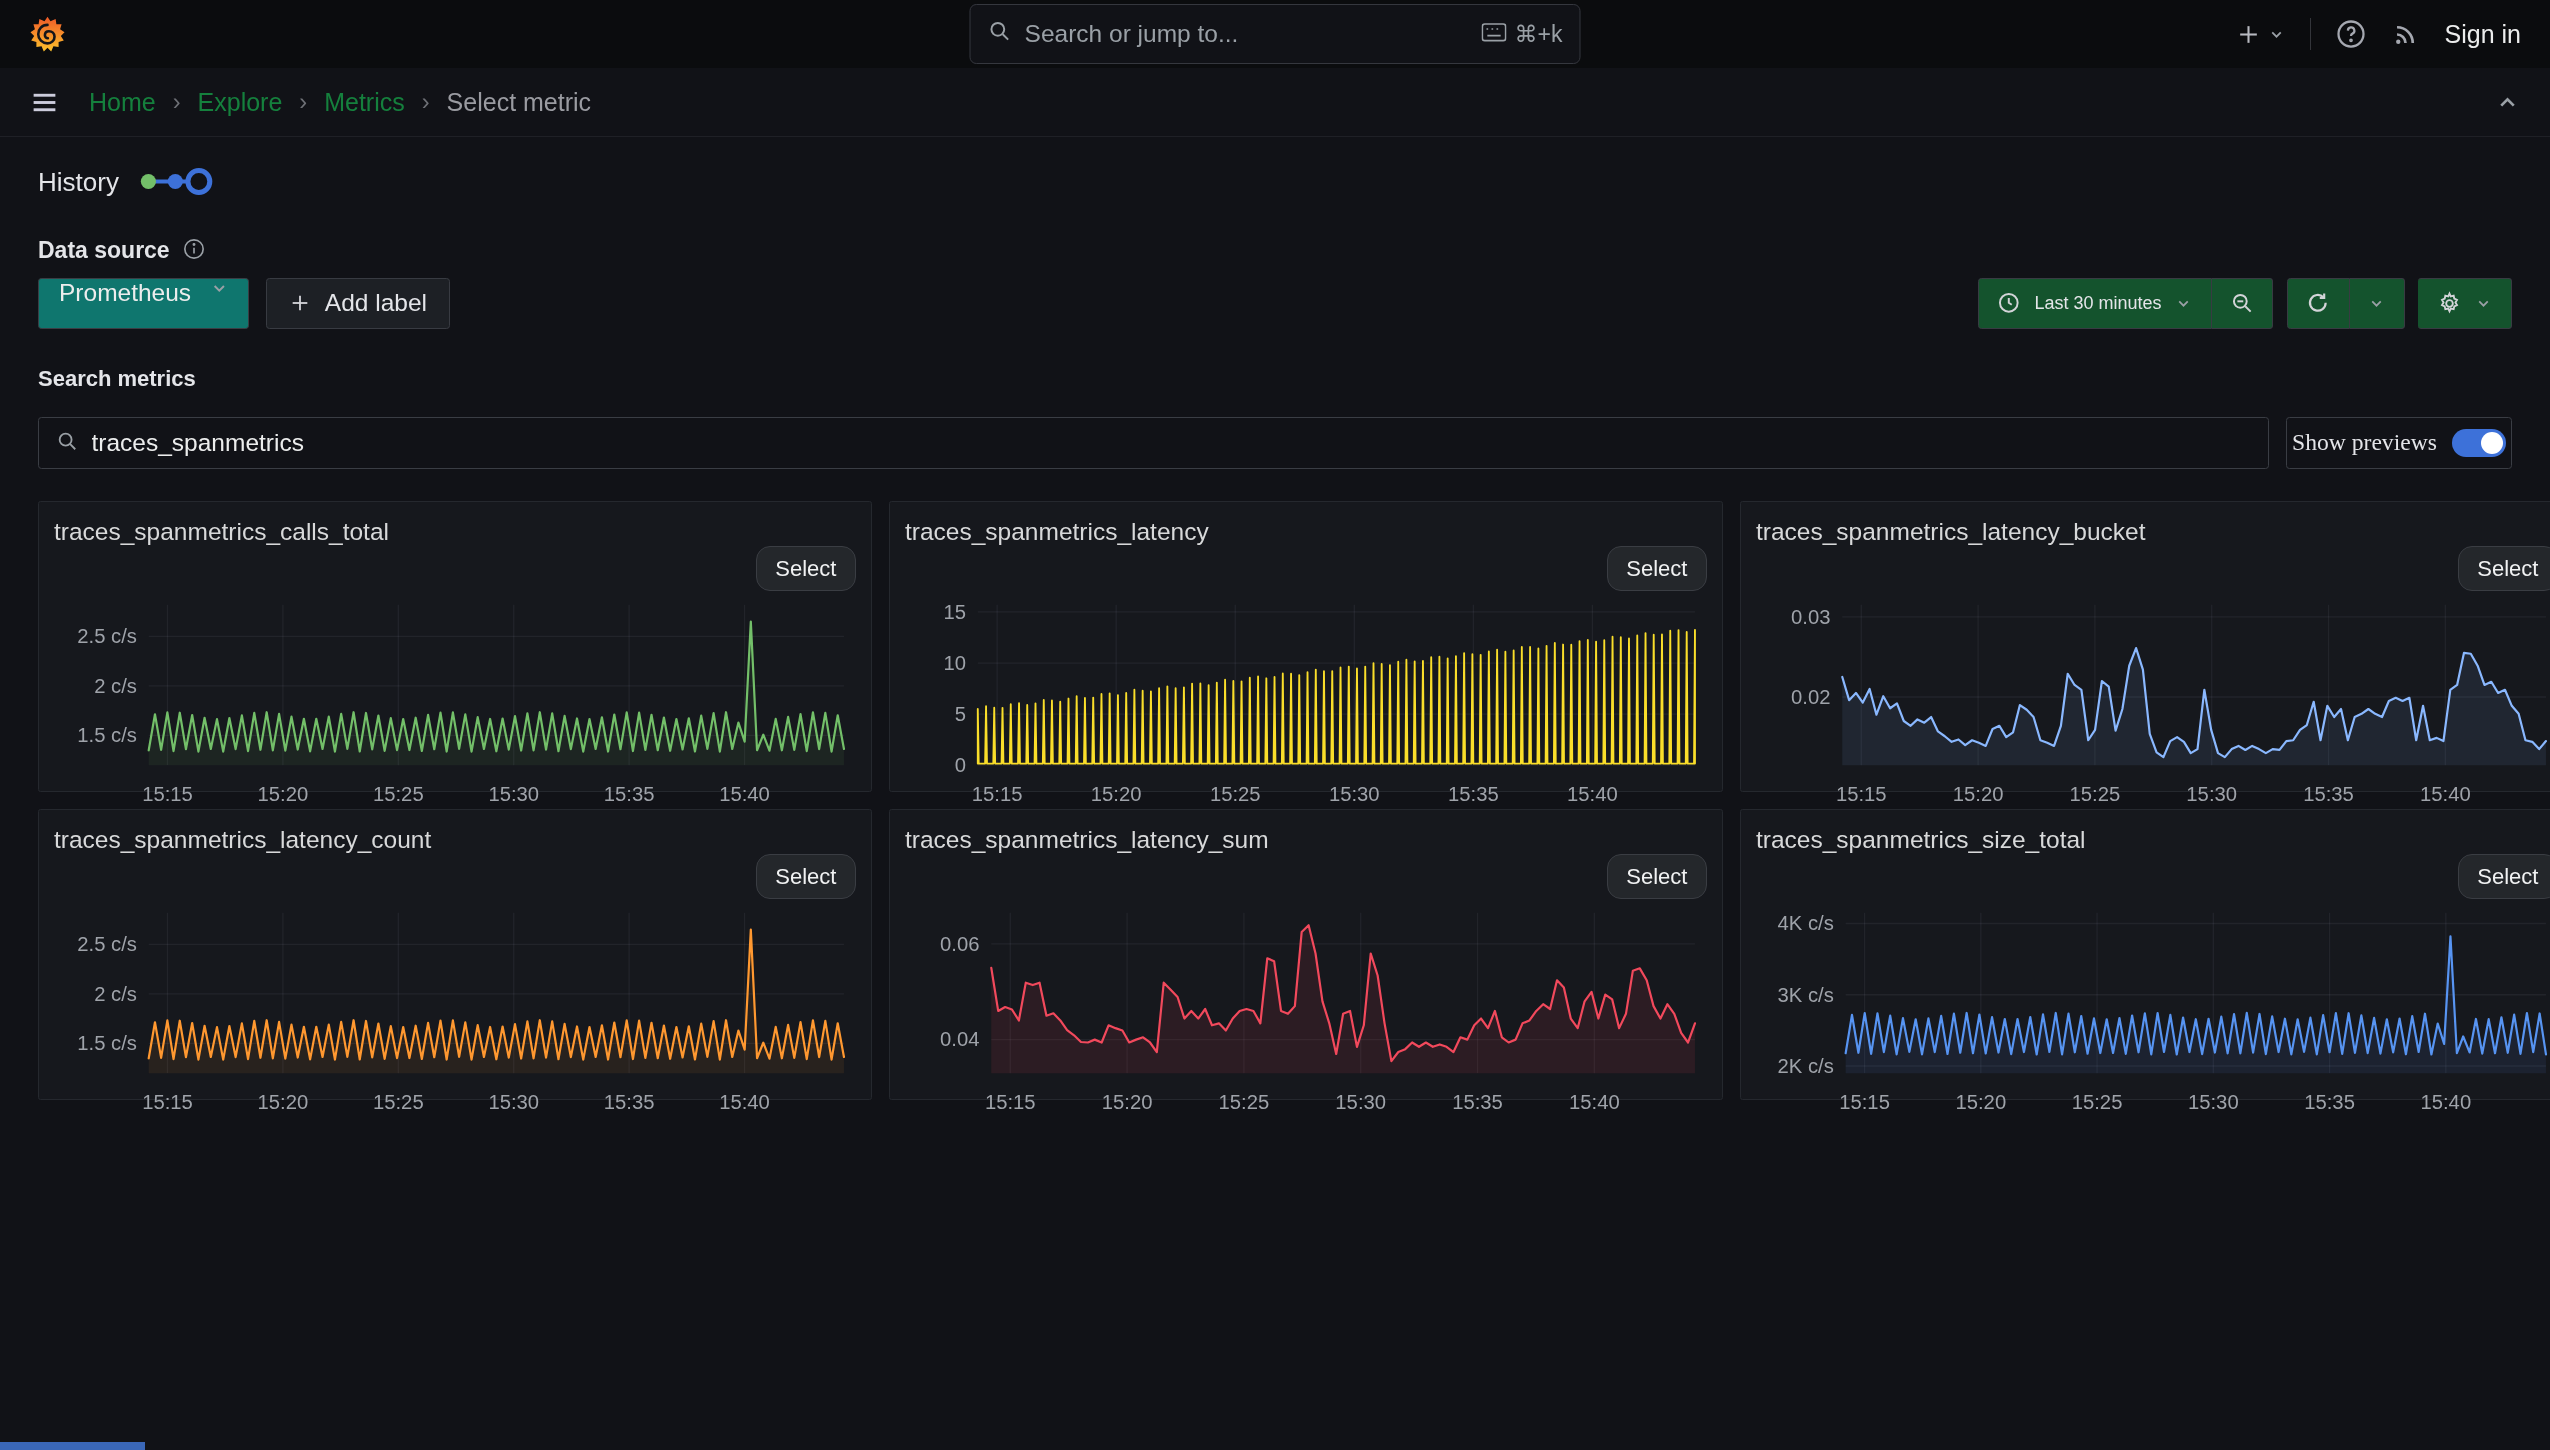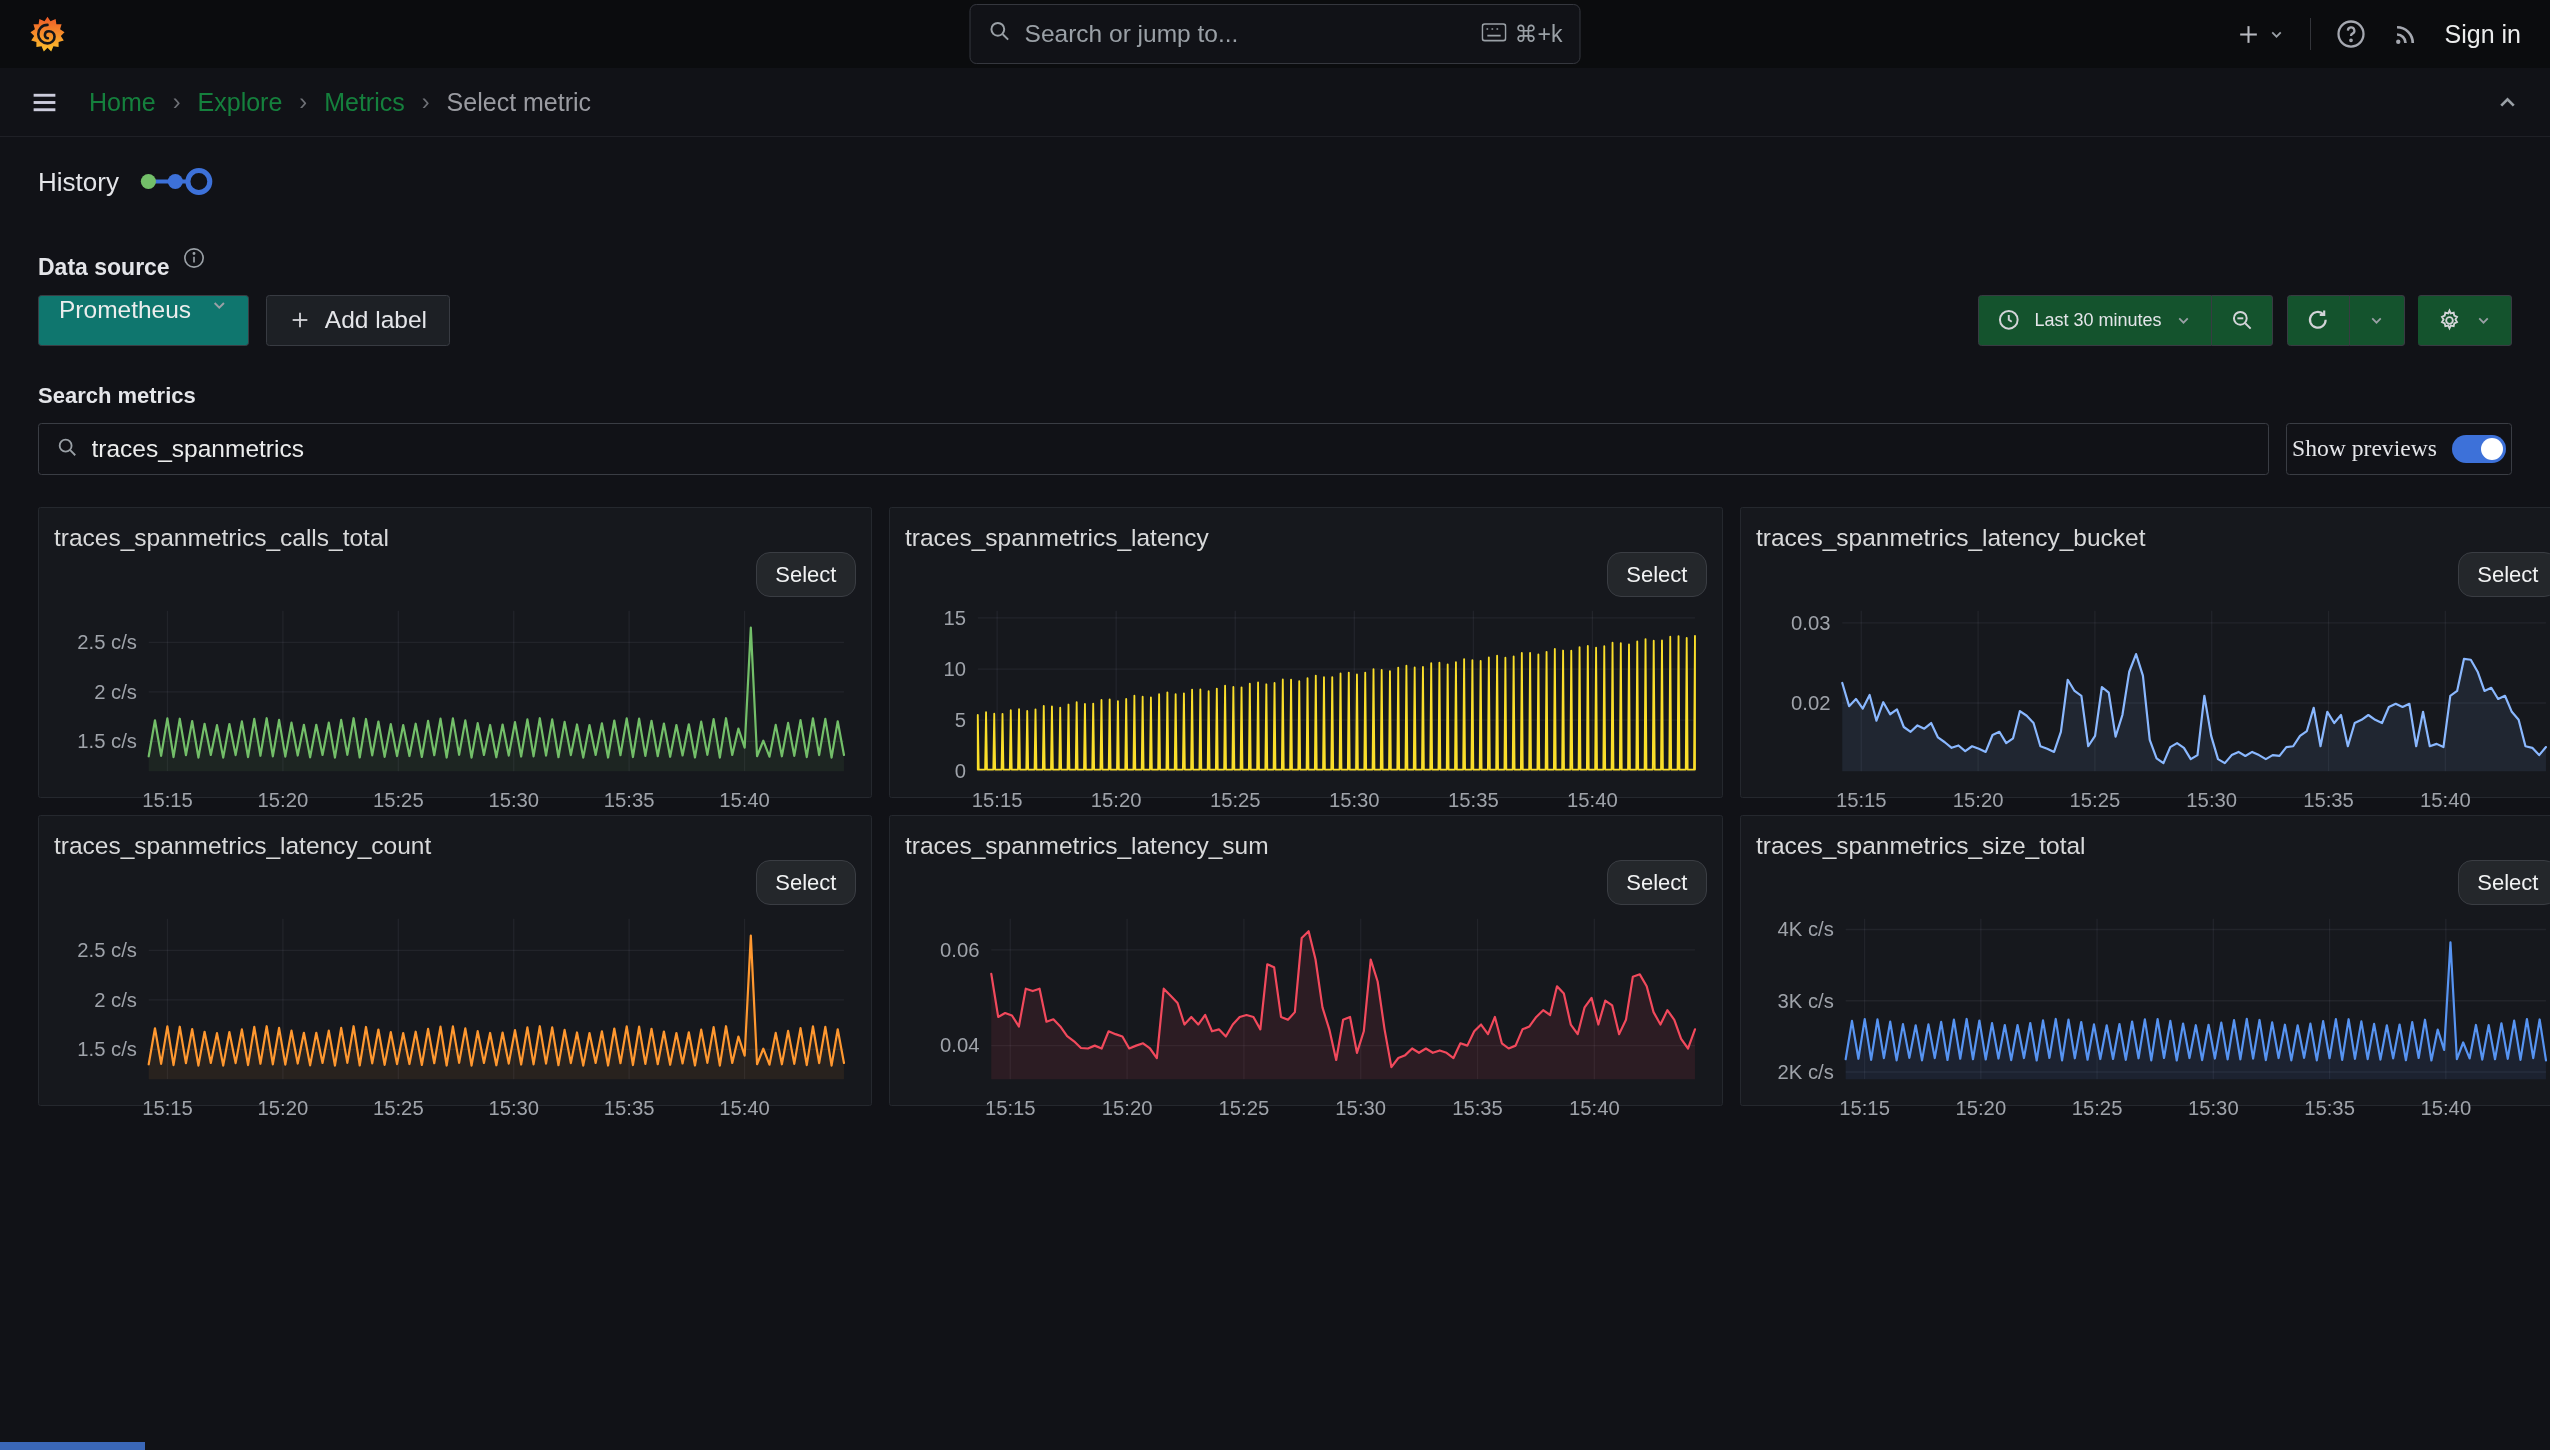--- a/index.html
+++ b/index.html
@@ -29,38 +29,38 @@
   .crumb.current { color:#9a9ba1; cursor:default; }
   .crumb-sep { color:#6e7076; font-size:23.6px; }
   .caret-up-btn { margin-left:auto; cursor:pointer; display:flex; }
 
   
   .content { padding:25px 38px 0 38px; }
   .history-row { display:flex; align-items:center; gap:18.6px; height:41px; }
   .history-label { font-size:26px; font-weight:500; color:#e4e5e9; }
 
   .ds-label-row { margin-top:34px; display:flex; align-items:center; gap:13.5px; }
-  .ds-label { font-size:23px; font-weight:700; color:#e4e5e9;margin-top:17px; }
+  .ds-label { font-size:23px; font-weight:700; color:#e4e5e9; }
 
   .controls-row { margin-top:13.5px; display:flex; align-items:center; }
   .select-box { height:51px; background:#0f766e; border:0.8px solid #3a3d44; border-radius:3.4px;
     display:flex; align-items:flex-start; gap:18.6px; padding:0 20px; font-size:24.5px; color:#eceded; cursor:pointer; }
   .btn { height:51px; background:#1d2025; border:0.8px solid #383b42; border-radius:3.4px;
     display:flex; align-items:center; gap:13.5px; padding:0 22px; font-size:24.5px; color:#e4e5e9; cursor:pointer; }
   .addlabel { margin-left:17px; }
   .controls-right { margin-left:auto; display:flex; align-items:center; gap:13.5px; }
   .seg-group { display:flex; align-items:stretch; }
   .seg { height:51px; background:#14532d; border:0.8px solid #383b42; display:flex; align-items:center;
     gap:13.5px; padding:0 18.6px; font-size:18px; color:#e4e5e9; cursor:pointer; }
   .seg:first-child { border-radius:3.4px 0 0 3.4px; }
   .seg:last-child { border-radius:0 3.4px 3.4px 0; border-left:none; }
   .seg.only { border-radius:3.4px; }
 
   .search-label { margin-top:37px; font-size:22px; font-weight:700; color:#e4e5e9; }
-  .search-row { margin-top:14px; display:flex; gap:17px; }
+  .search-row { margin-top:25px; display:flex; gap:17px; }
   .metrics-input { flex:1; height:52px; background:#111217; border:0.8px solid #3a3d44; border-radius:3.4px;
     display:flex; align-items:center; gap:13.5px; padding:0 17px; }
   .metrics-input input { background:transparent; border:none; outline:none; color:#eceded;
     font-size:24.5px; flex:1; font-family:inherit; }
   .previews-box { width:226px; height:52px; border:0.8px solid #3a3d44; border-radius:3.4px;
     display:flex; align-items:center; justify-content:center; gap:15px; font-size:23.6px; color:#e4e5e9;font-family:Liberation Serif, serif; }
   .toggle { width:54px; height:28px; border-radius:14.4px; background:#3d71d9; position:relative; cursor:pointer; }
   .toggle .knob { position:absolute; right:3.4px; top:3px; width:22px; height:22px; border-radius:50%; background:#fff; }
 
   

